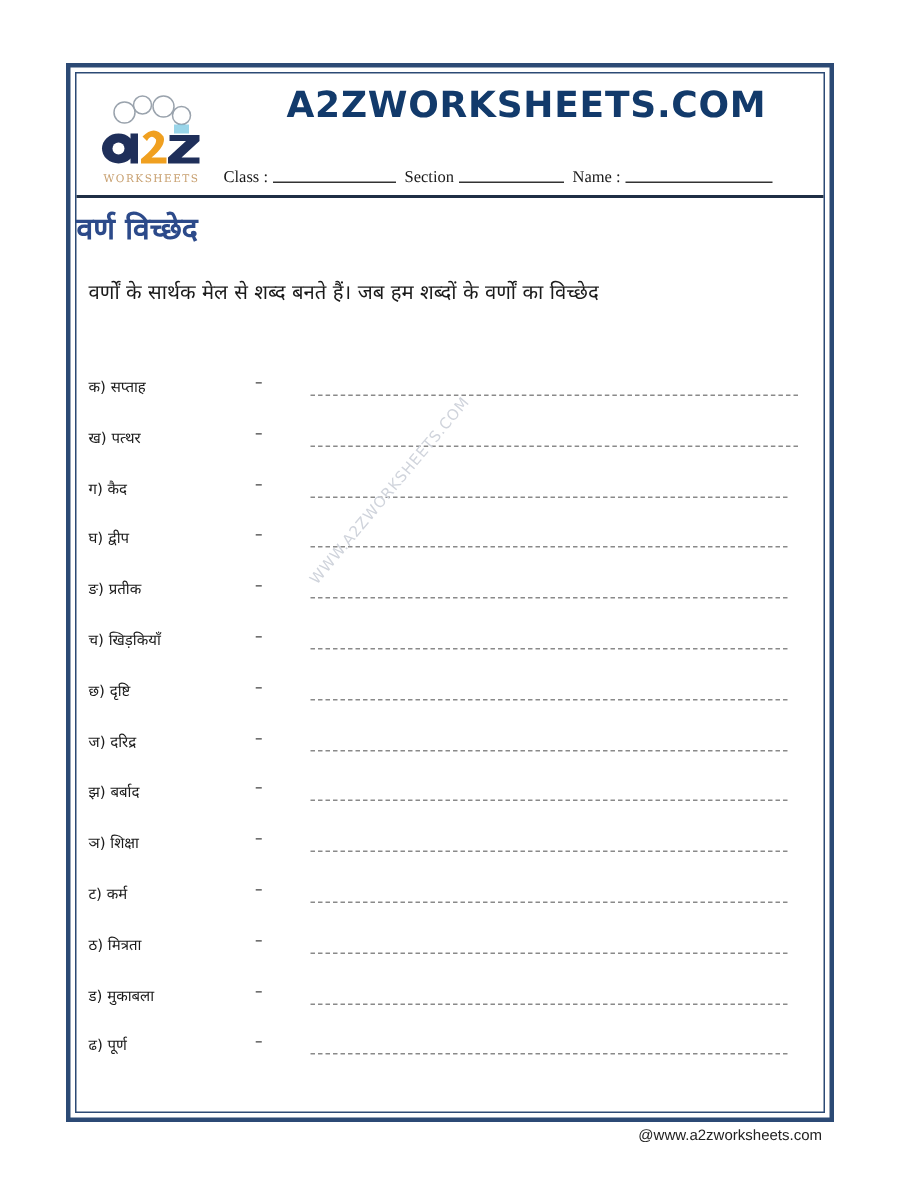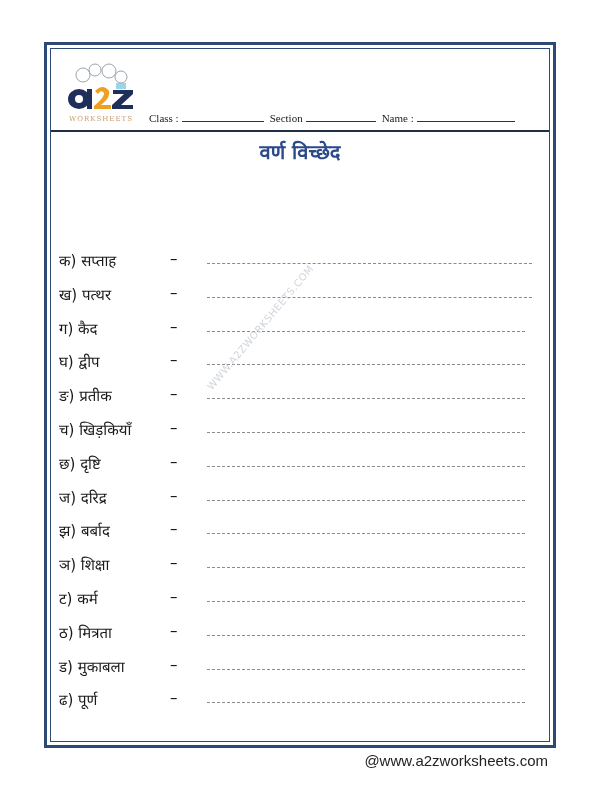--- a/index.html
+++ b/index.html
@@ -75,21 +75,21 @@
       display: inline-block;
       border-bottom: 1px solid #333;
       height: 11px;
       margin: 0 6px 2px 3px;
     }
     .worksheet-title {
       position: absolute;
       left: 0;
       right: 0;
       top: 89px;
-      text-align: center;
+      text-align: left;
       font-family: "DejaVu Sans", sans-serif;
       font-weight: bold;
       font-size: 20px;
       color: #2c4a8a;
     }
     .intro {
       position: absolute;
       left: 8px;
       top: 130px;
       width: 490px;
@@ -99,21 +99,21 @@
     }
     .items {
       position: absolute;
       left: 8px;
       top: 199px;
       width: 490px;
     }
     .item {
       height: 33.8px;
       position: relative;
-      font-size: 15px;
+      font-size: 10px;
     }
     .item-label {
       position: absolute;
       left: 0;
       top: 2px;
       white-space: nowrap;
     }
     .item-dash {
       position: absolute;
       left: 111px;
@@ -136,21 +136,21 @@
       font-size: 10px;
       color: #d0d4dc;
       letter-spacing: 0.5px;
       white-space: nowrap;
     }
     .footer-url {
       position: absolute;
       right: 52px;
       top: 752px;
       font-family: "Liberation Sans", sans-serif;
-      font-size: 15px;
+      font-size: 10px;
       color: #222;
     }
   </style>
 </head>
 <body>
 
 <div class="frame-outer">
   <div class="frame-inner">
 
     <div class="header">
@@ -165,35 +165,37 @@
         <ellipse cx="18" cy="38" rx="11" ry="10" fill="#1f2f5a"></ellipse>
         <ellipse cx="18" cy="38" rx="4" ry="4" fill="#ffffff"></ellipse>
         <rect x="26" y="28" width="5" height="20" fill="#1f2f5a"></rect>
 
         <path d="M34 30 Q42 22 48 30 Q50 36 40 44 L50 44 L50 48 L33 48 L33 45 Q44 36 43 32 Q40 28 37 33 Z" fill="#f0a020"></path>
 
         <path d="M52 29 L72 29 L72 33 L60 44 L72 44 L72 48 L51 48 L51 44 L63 33 L52 33 Z" fill="#1f2f5a"></path>
         <text x="40" y="60" text-anchor="middle" font-family="DejaVu Serif, serif" font-size="7" fill="#c8a070" letter-spacing="1">WORKSHEETS</text>
       </svg>
 
+      <div class="site-title">A2ZWORKSHEETS.COM</div>
 
 
       <div class="field-row r2">
         <span>Class :</span>
         <span class="blank" style="width:82px;"></span>
         <span>Section</span>
         <span class="blank" style="width:70px;"></span>
         <span>Name :</span>
         <span class="blank" style="width:98px;"></span>
       </div>
     </div>
 
     <div class="worksheet-title">वर्ण विच्छेद</div>
 
     <div class="intro">
+      <div>वर्णों के सार्थक मेल से शब्द बनते हैं। जब हम शब्दों के वर्णों का विच्छेद</div>
     </div>
 
     <div class="items">
       <div class="item">
         <span class="item-label"><span>क)</span> <span>सप्ताह</span></span>
         <span class="item-dash">–</span>
         <span class="item-line" style="width:325px;"></span>
       </div>
       <div class="item">
         <span class="item-label"><span>ख)</span> <span>पत्थर</span></span>

